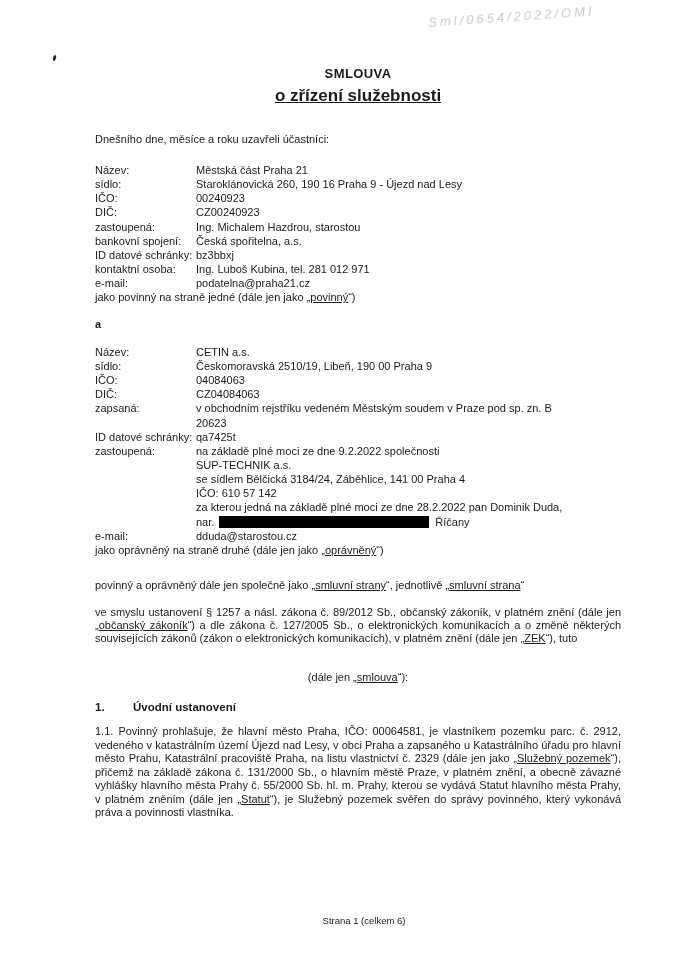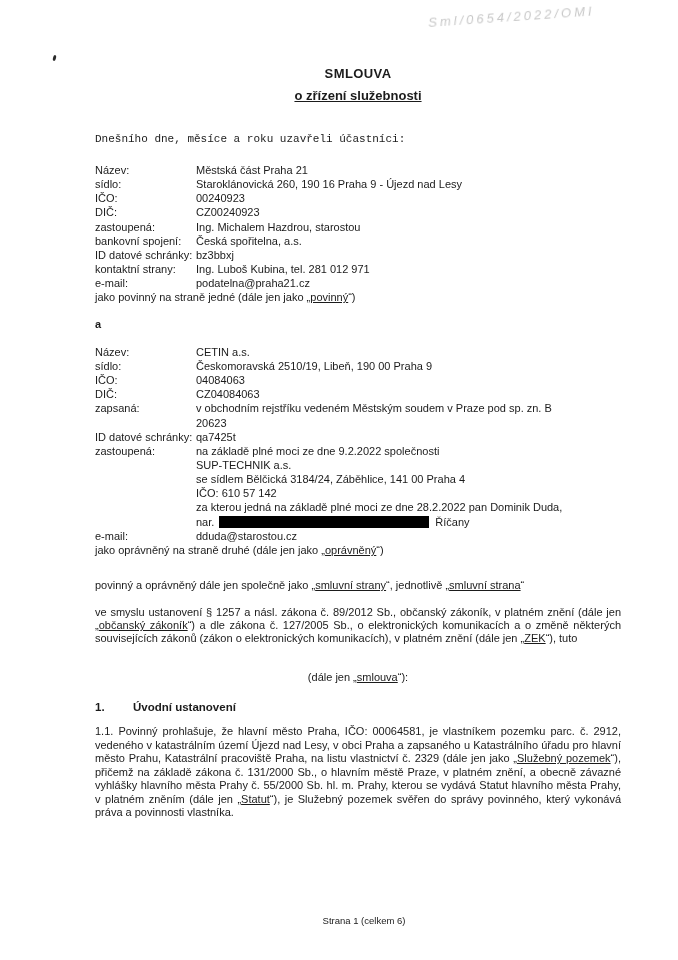--- a/index.html
+++ b/index.html
@@ -26,23 +26,23 @@
     position:absolute; left:53px; top:55px; width:3px; height:6px;
     background:#2a2a2a; border-radius:50% 40% 50% 40%;
     transform:rotate(12deg);
   }
   .title1 {
     margin:66px 0 0; text-align:center;
     font-size:13px; font-weight:bold; letter-spacing:0.4px; line-height:16px;
   }
   .title2 {
     margin:6px 0 0; text-align:center;
-    font-size:13px; font-weight:bold; text-decoration:underline; line-height:15px;
+    font-size:17px; font-weight:bold; text-decoration:underline; line-height:15px;
   }
-  .intro { margin:29px 0 10px; line-height:14px;font-family:Liberation Mono, monospace; }
+  .intro { margin:29px 0 10px; line-height:14px; }
   .party { line-height:14.15px; }
   .party1 { margin-top:17px; }
   .party2 { margin-top:14px; }
   .row { display:flex; }
   .lbl { width:101px; flex:none; }
   .val { flex:1; }
   .bold { font-weight:normal; }
   .ul { text-decoration:underline; }
   .roleline { line-height:14.15px; }
   .and { font-weight:bold; margin:12px 0 0; line-height:14.15px; }
@@ -98,21 +98,21 @@
     </div>
     <div class="row">
       <span class="lbl">bankovní spojení:</span>
       <span class="val">Česká spořitelna, a.s.</span>
     </div>
     <div class="row">
       <span class="lbl">ID datové schránky:</span>
       <span class="val">bz3bbxj</span>
     </div>
     <div class="row">
-      <span class="lbl">kontaktní strany:</span>
+      <span class="lbl">kontaktní osoba:</span>
       <span class="val">Ing. Luboš Kubina, tel. 281 012 971</span>
     </div>
     <div class="row">
       <span class="lbl">e-mail:</span>
       <span class="val">podatelna@praha21.cz</span>
     </div>
     <div class="roleline"><span>jako </span><span class="bold">povinný</span><span> na straně jedné (dále jen jako „</span><span class="ul">povinný</span><span>“)</span></div>
   </div>
 
   <div class="and">a</div>

